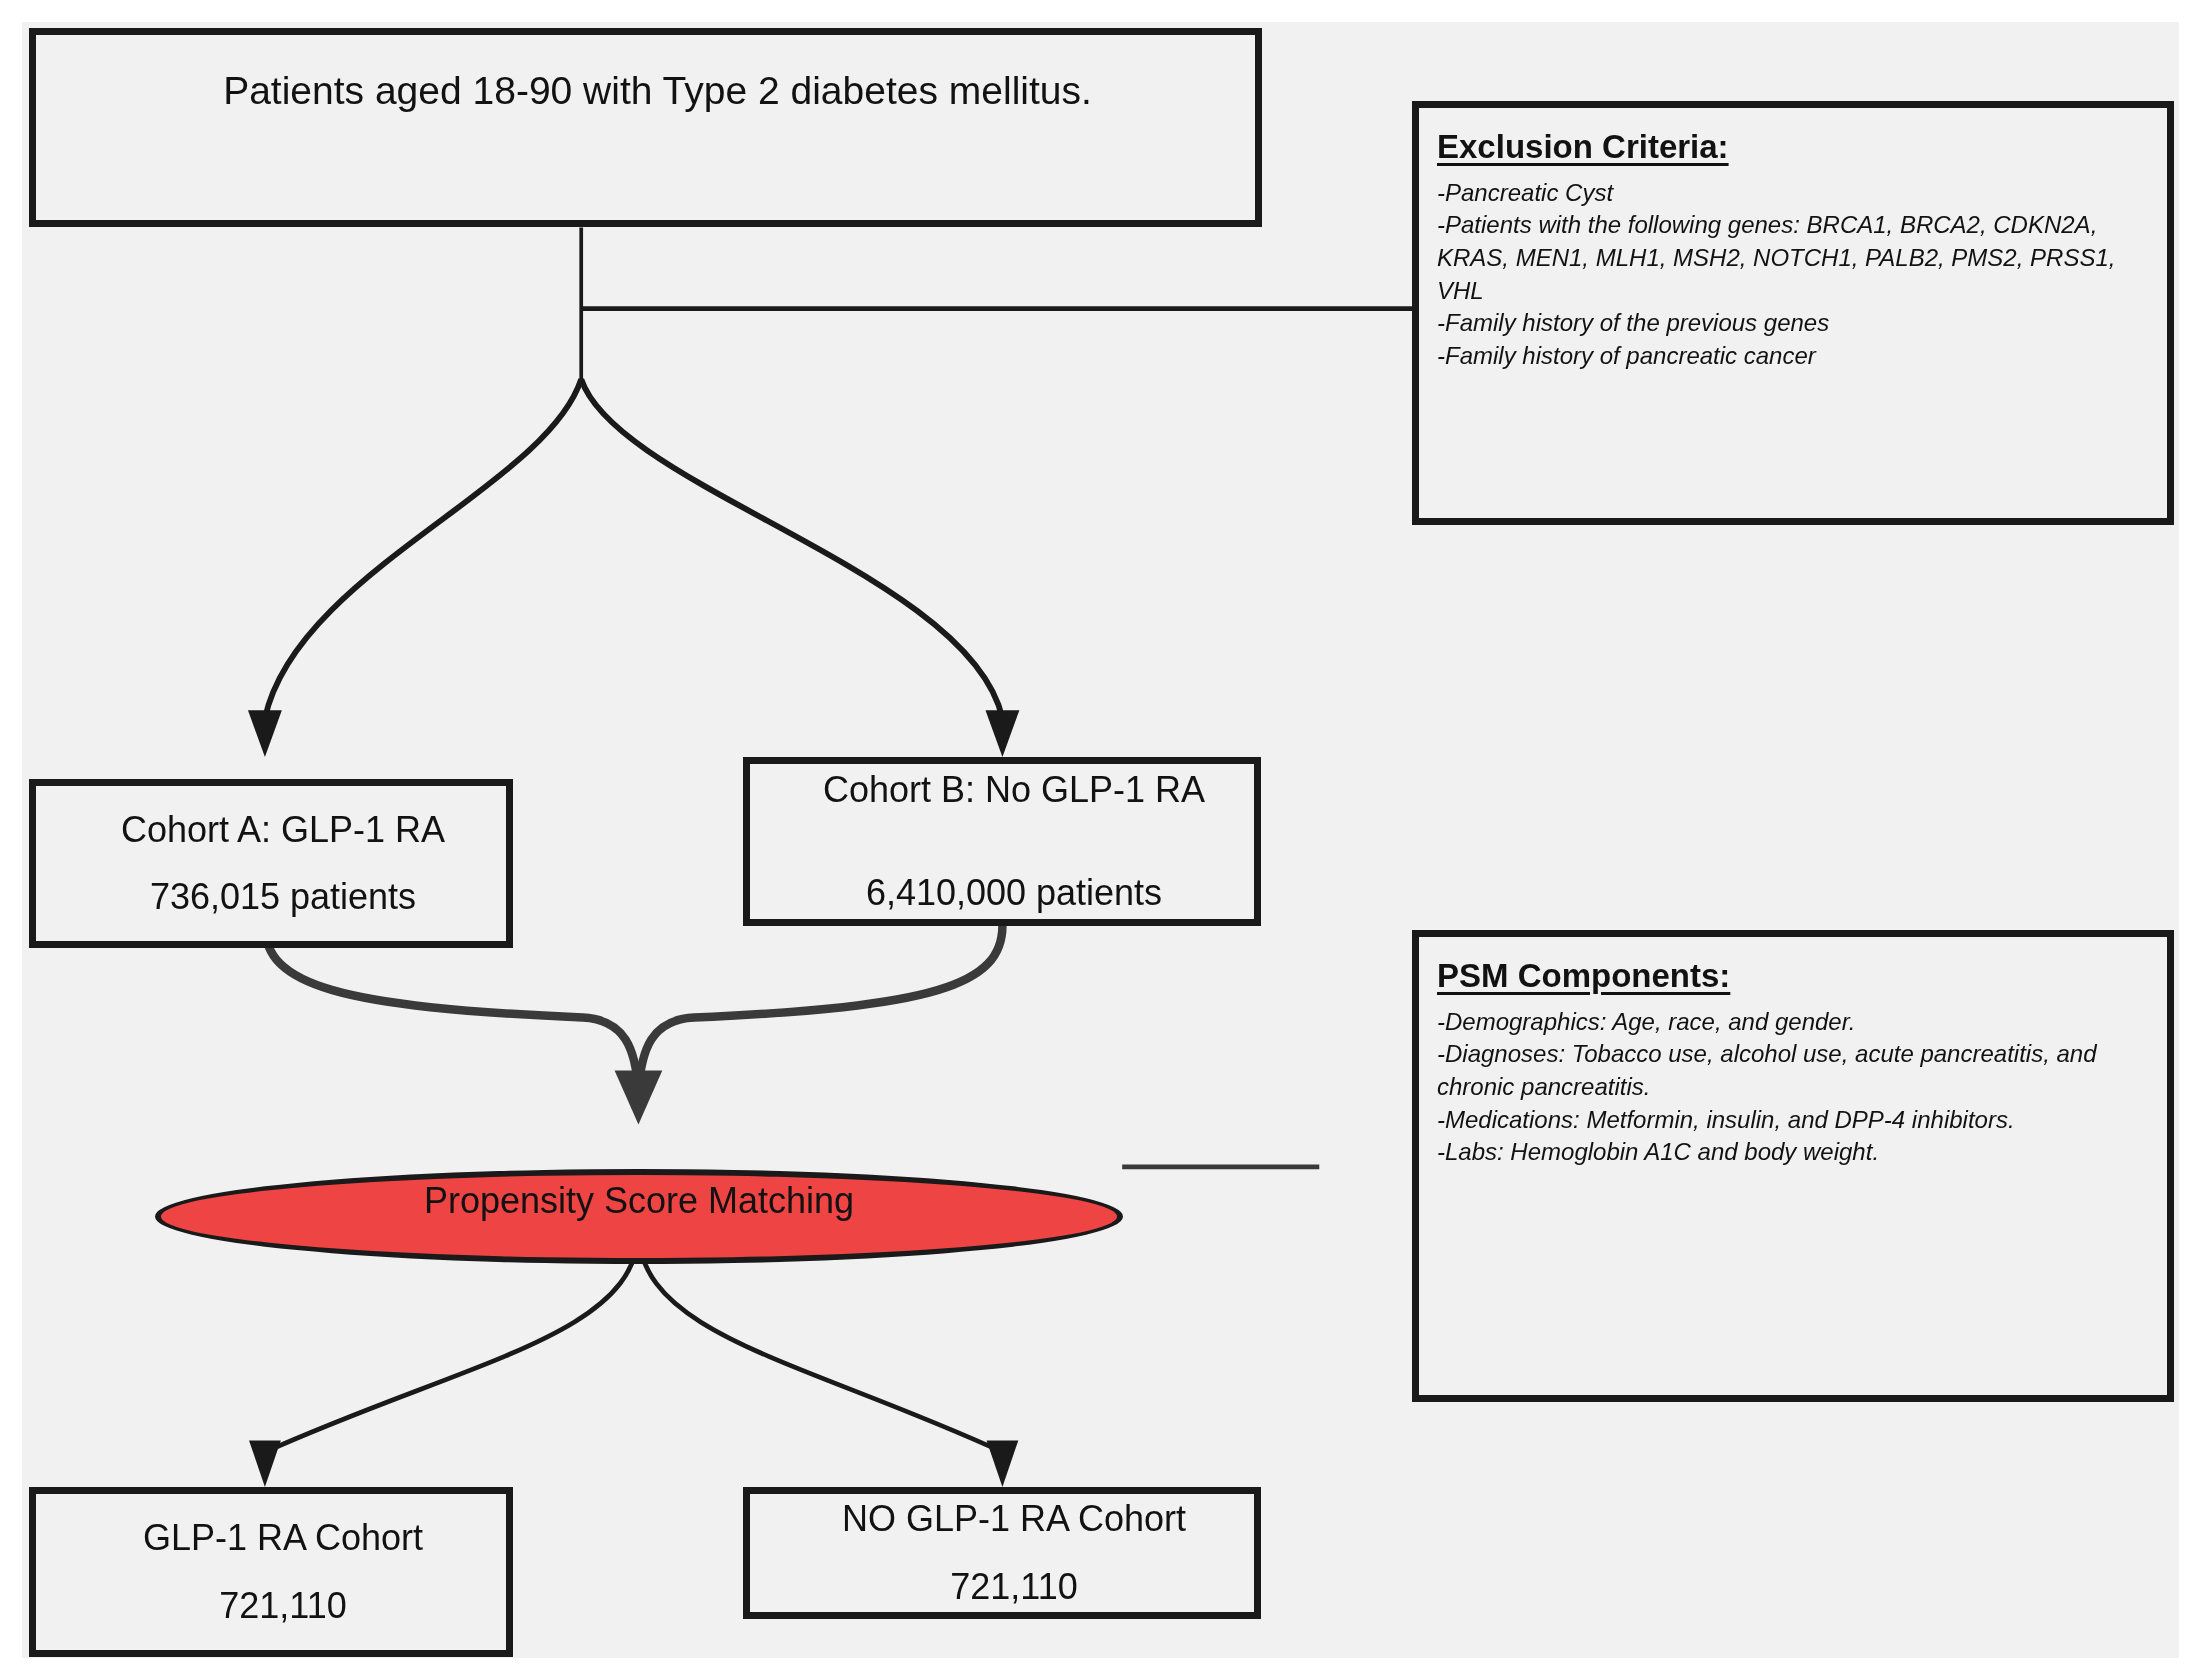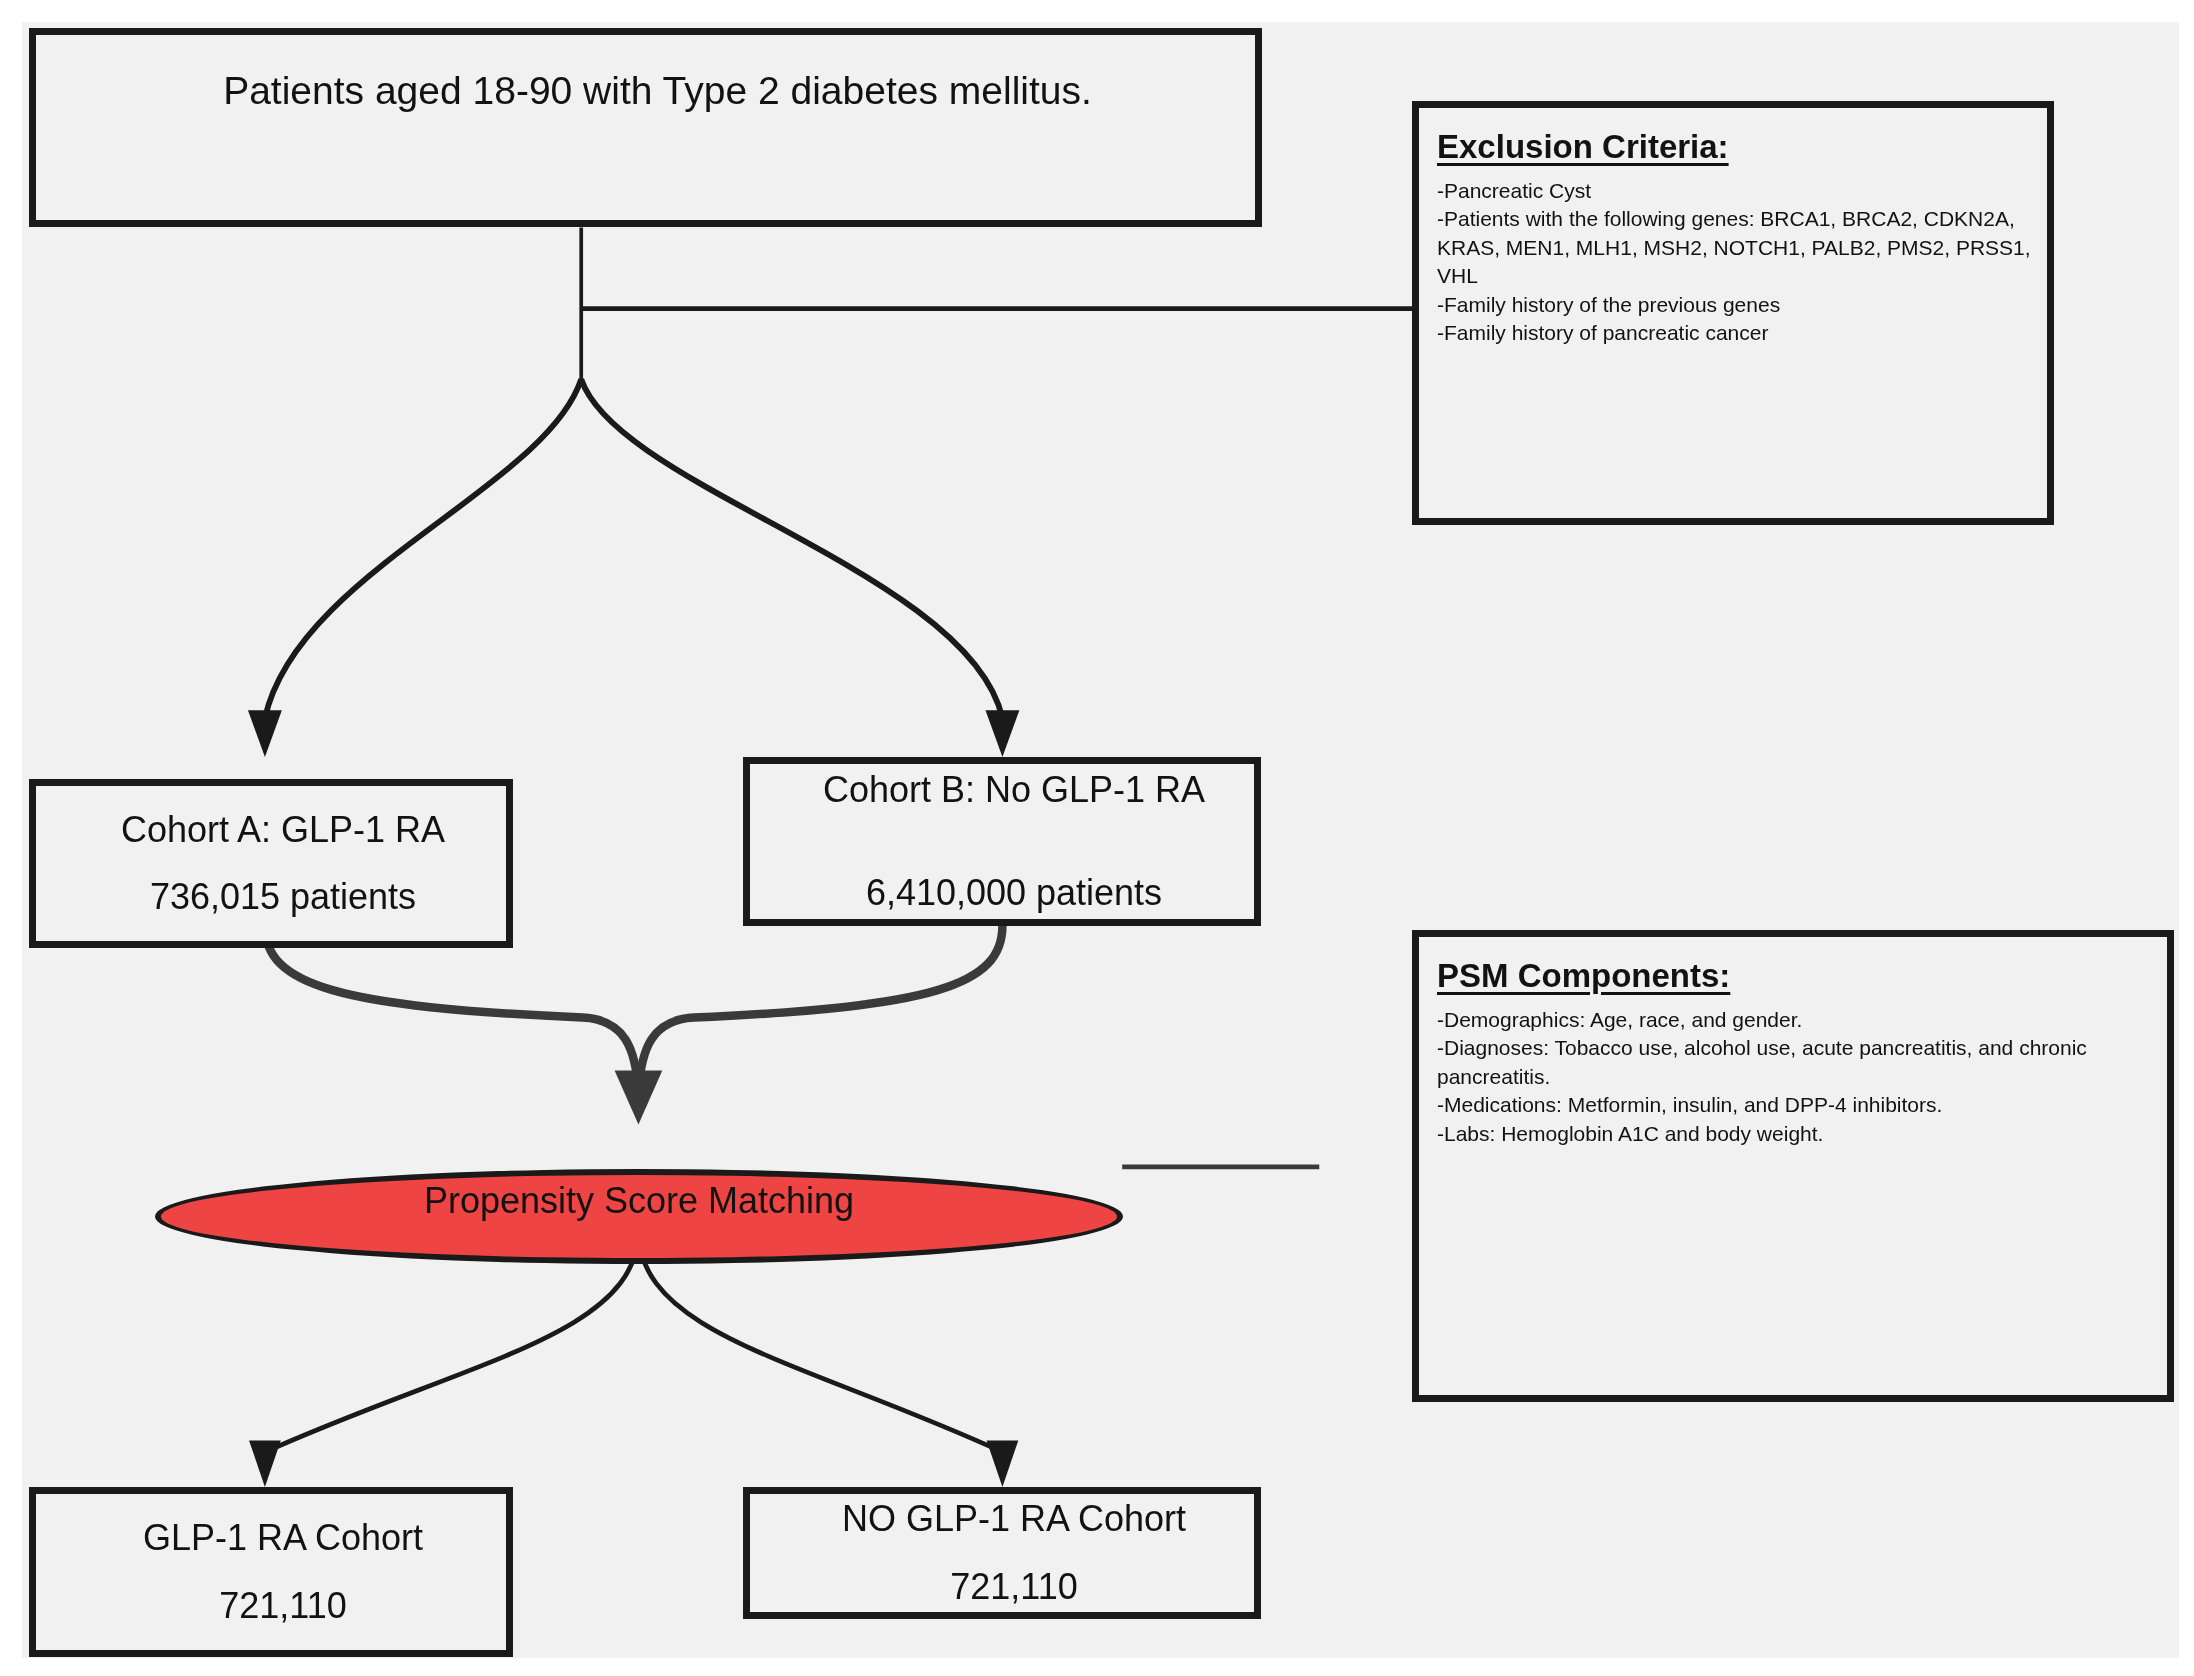--- a/index.html
+++ b/index.html
@@ -116,40 +116,41 @@
     position: absolute;
     box-sizing: border-box;
     background: #f1f1f1;
     border: 7.4px solid #1a1a1a;
     color: #121212;
     padding: 18px 16px 16px 18px;
   }
   #note-exclusion {
     left: 1412px;
     top: 101px;
-    width: 642px;
+    width: 762px;
     height: 424px;
   }
   #note-psm {
     left: 1412px;
     top: 930px;
     width: 762px;
     height: 472px;
   }
   .note-title {
     font-size: 33px;
     font-weight: bold;
     text-decoration: underline;
     text-underline-offset: 5.3px;
     line-height: 1.28;
     margin-bottom: 8.5px;
   }
   .note-item {
-    font-size: 21px;
+    font-size: 24px;
     line-height: 1.36;
+    font-style: italic;
   }
   
   #node-psm-ellipse {
     position: absolute;
     left: 155px;
     top: 1169px;
     width: 968px;
     height: 95px;
     box-sizing: border-box;
     background: #ef4444;

